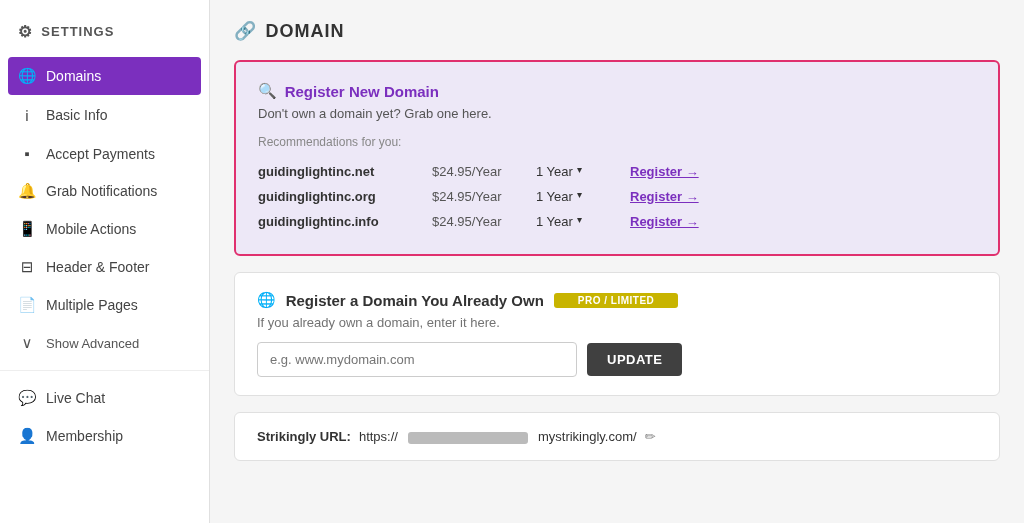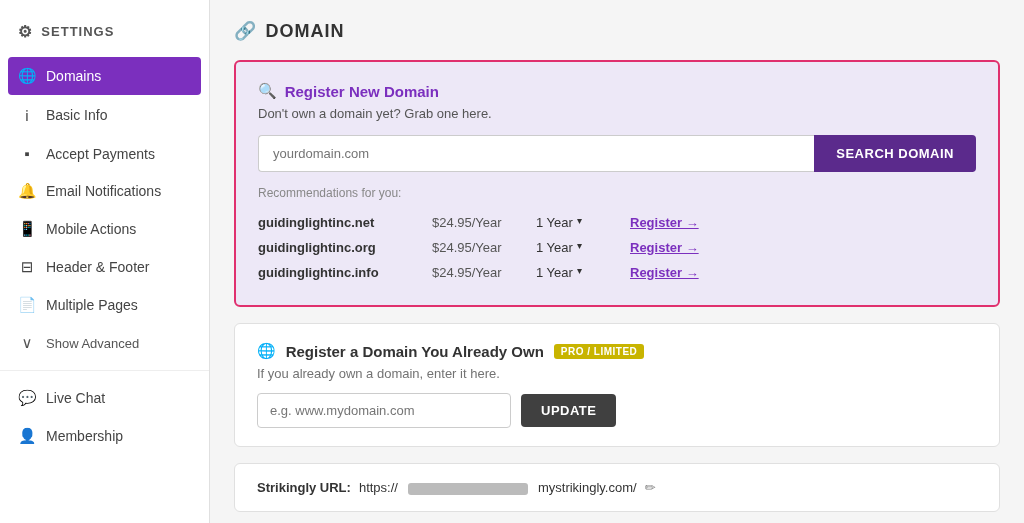--- a/index.html
+++ b/index.html
@@ -185,36 +185,36 @@
       font-size: 15px;
       font-weight: bold;
       color: #333;
       margin-bottom: 6px;
     }
     .badge {
       background: #c8b400;
       color: #fff;
       font-size: 10px;
       font-weight: bold;
-      padding: 2px 7px;
+      padding: 2px 24px;
       border-radius: 3px;
       letter-spacing: 0.5px;
     }
     .card2-subtitle {
       font-size: 13px;
       color: #737373;
       margin-bottom: 12px;
     }
     .connect-row {
       display: flex;
       gap: 0;
       align-items: center;
     }
     .connect-input {
-      width: 254px;
+      width: 320px;
       padding: 9px 12px;
       border: 1px solid #ccc;
       border-radius: 4px;
       font-size: 13px;
       color: #999;
       background: #fff;
       outline: none;
       margin-right: 10px;
     }
     .update-button {
@@ -280,21 +280,21 @@
     <span>Basic Info</span>
   </div>
 
   <div class="sidebar-item">
     <span class="icon">▪</span>
     <span>Accept Payments</span>
   </div>
 
   <div class="sidebar-item">
     <span class="icon">🔔</span>
-    <span>Email Notifications</span>
+    <span>Grab Notifications</span>
   </div>
 
   <div class="sidebar-item">
     <span class="icon">📱</span>
     <span>Mobile Actions</span>
   </div>
 
   <div class="sidebar-item">
     <span class="icon">⊟</span>
     <span>Header &amp; Footer</span>
@@ -330,24 +330,20 @@
     <span>DOMAIN</span>
   </div>
 
   <div class="card">
     <div class="card-title">
       <span>🔍</span>
       <span>Register New Domain</span>
     </div>
     <div class="card-subtitle">Don't own a domain yet? Grab one here.</div>
 
-    <div class="search-row">
-      <input class="search-input" type="text" placeholder="yourdomain.com" style="">
-      <button class="search-button">SEARCH DOMAIN</button>
-    </div>
 
     <div class="recommendations-label">Recommendations for you:</div>
 
     <div id="domain-recs">
         <div class="domain-rec-row">
       <span class="domain-rec-name">guidinglightinc.net</span>
       <span class="domain-rec-price">$24.95/Year</span>
       <span class="domain-rec-year">1 Year <span class="chevron">▾</span></span>
       <span class="domain-rec-register">Register →</span>
     </div>

